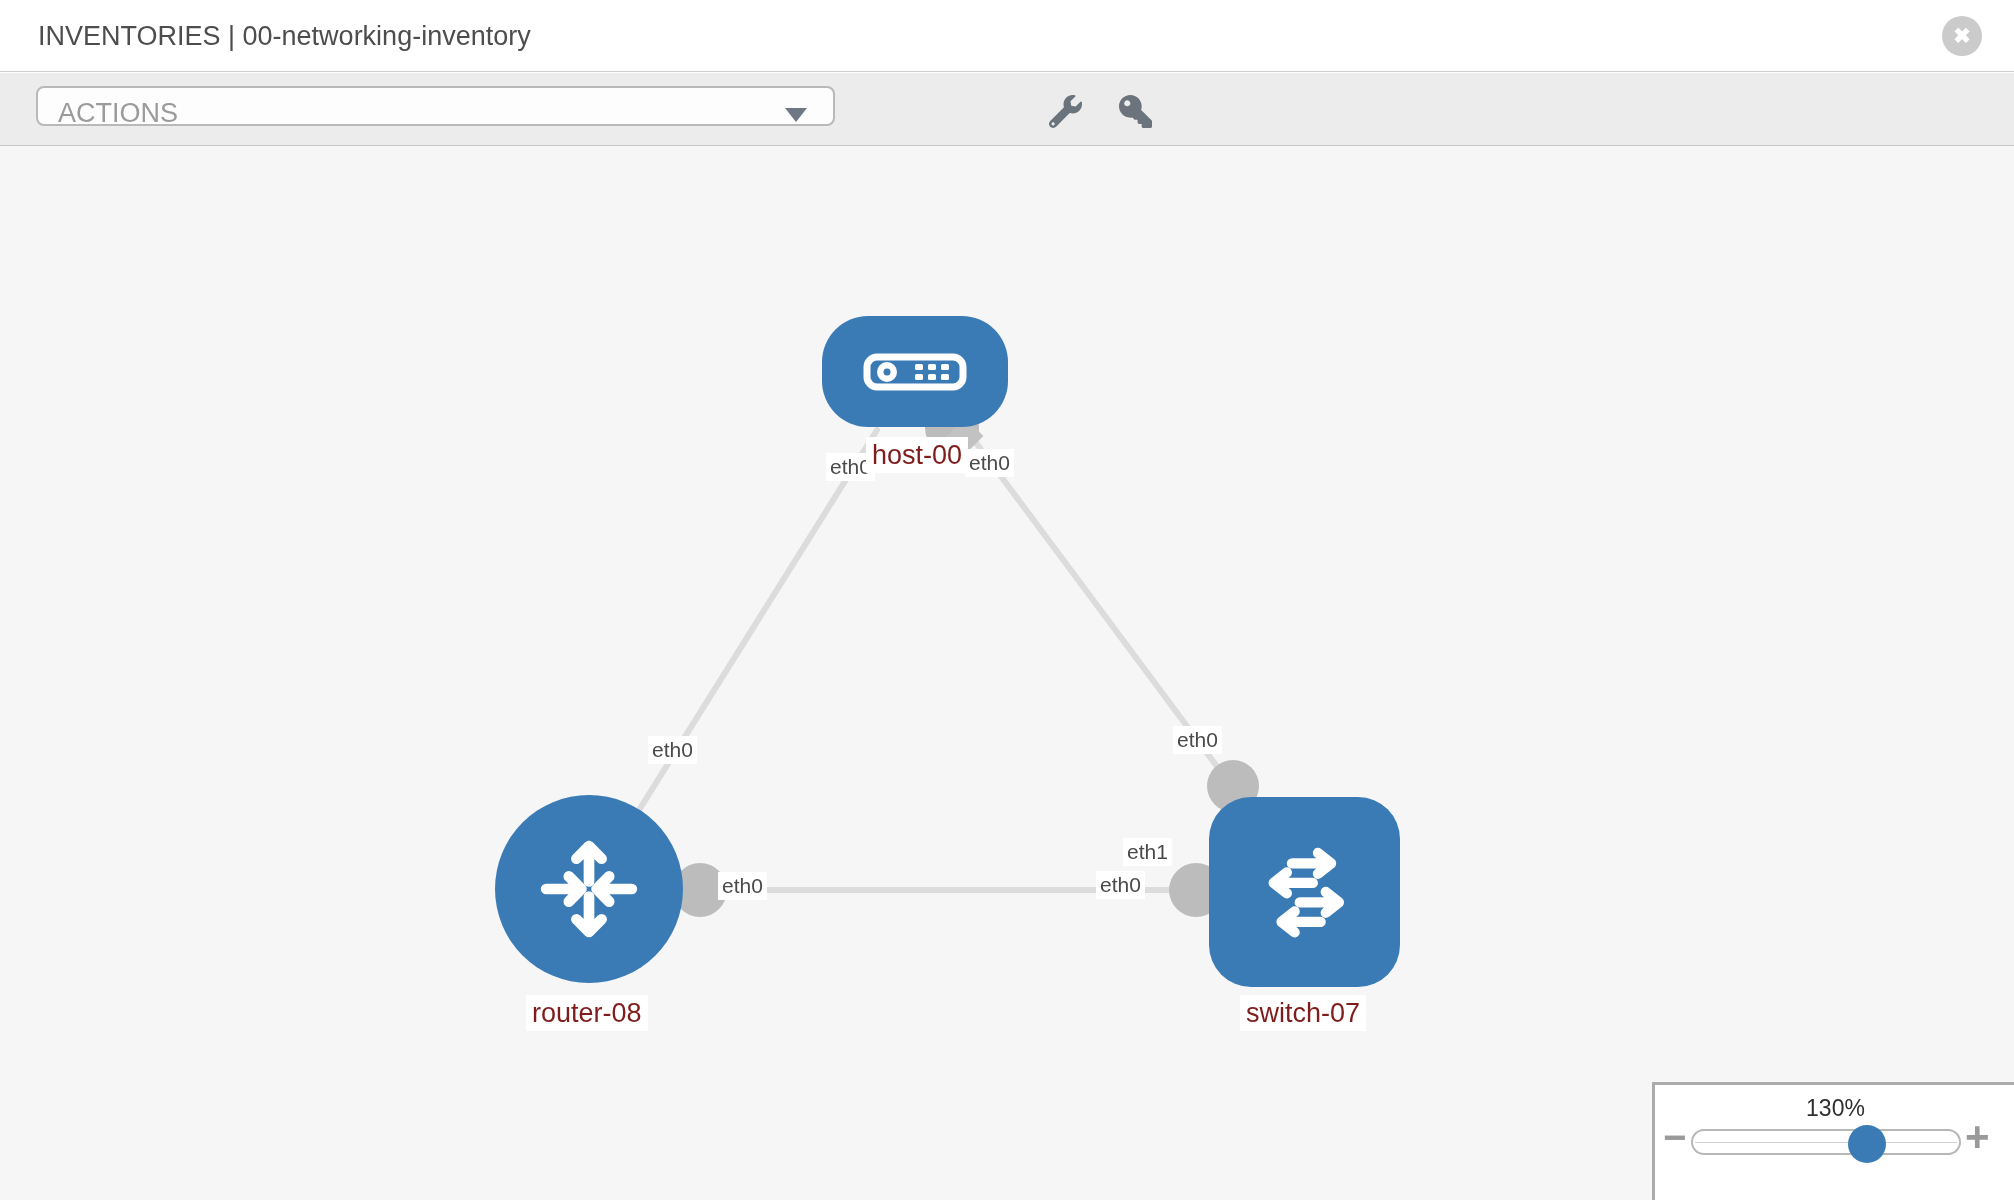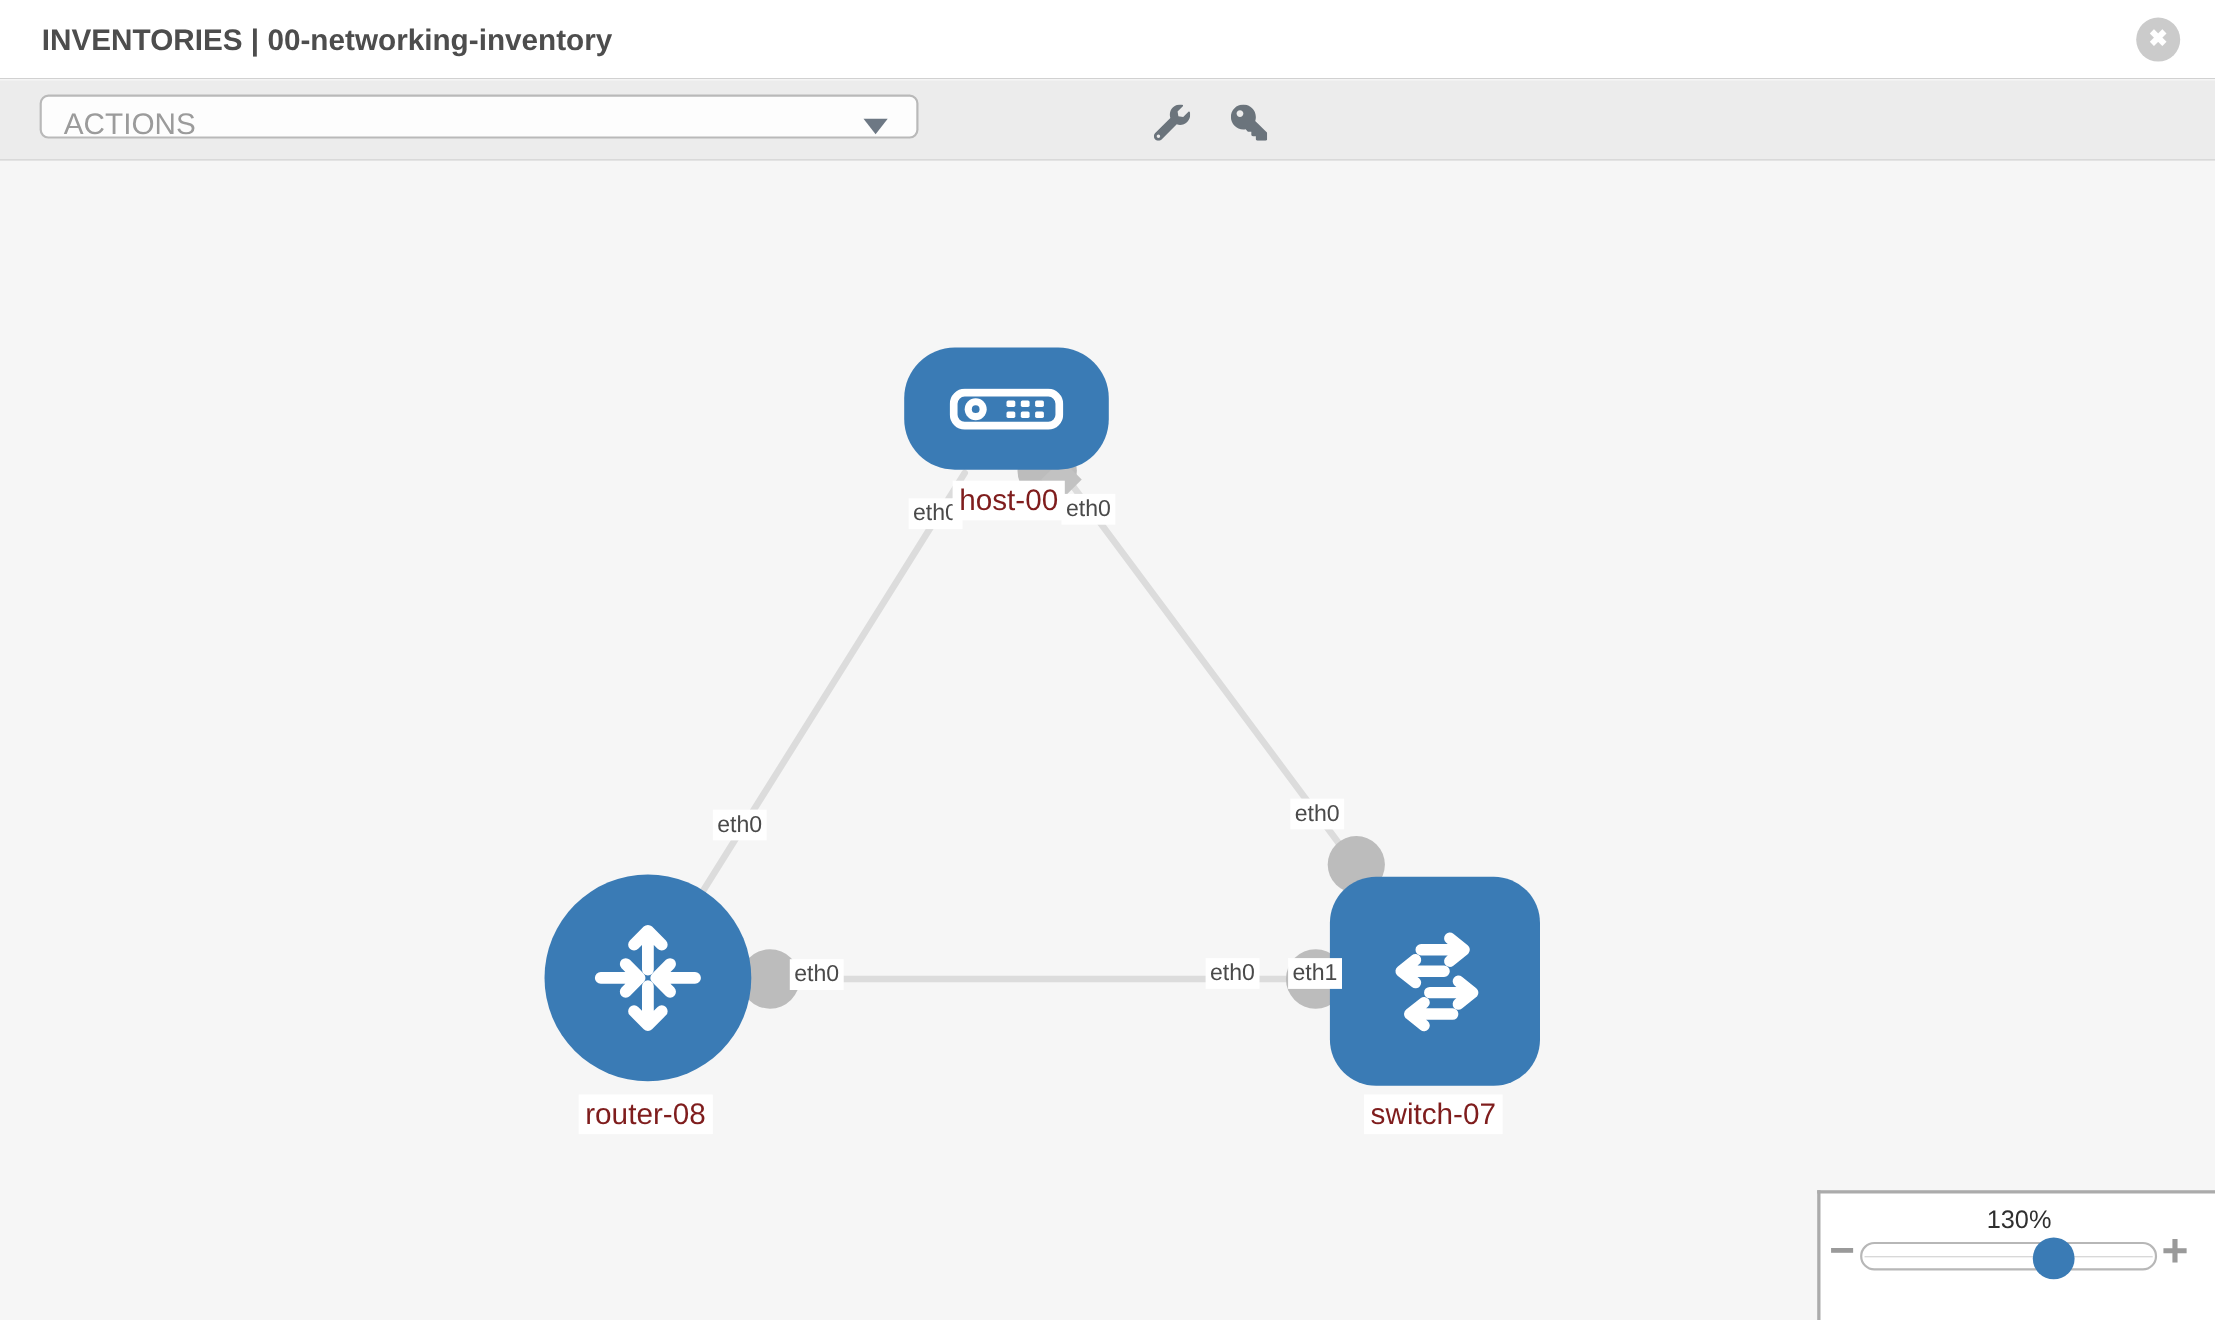--- a/index.html
+++ b/index.html
@@ -3,21 +3,21 @@
 <meta charset="utf-8">
 <style>
   * { box-sizing: border-box; margin: 0; padding: 0; }
   html,body { width: 2014px; height: 1200px; overflow: hidden; }
   body { font-family: "Liberation Sans", sans-serif; background: #ffffff; position: relative; }
 
   
   .header { position: absolute; top: 0; left: 0; width: 2014px; height: 72px;
             background: #ffffff; border-bottom: 1px solid #cccccc; }
   .page-title { position: absolute; left: 38px; top: 0; line-height: 72px;
-                font-size: 27px; font-weight: 700; color: #4d4d4d; }
+                font-size: 27px; font-weight: 400; color: #4d4d4d; }
   .close-btn { position: absolute; right: 32px; top: 16px; width: 40px; height: 40px;
                border-radius: 50%; background: #cbcbcb; border: none; cursor: pointer;
                color: #ffffff; font-size: 21px; font-weight: 700; line-height: 40px;
                text-align: center; font-family: "Liberation Sans", sans-serif; }
 
   
   .toolbar { position: absolute; top: 73px; left: 0; width: 2014px; height: 73px;
              background: #ececec; border-bottom: 1px solid #c6c6c6; }
   .dropdown { position: absolute; top: 13px; height: 40px; background: #fdfdfd;
               border: 2px solid #b9b9b9; border-radius: 8px; cursor: pointer; }
@@ -58,21 +58,21 @@
           font-size: 21px; line-height: 28px; padding: 0 4px; white-space: nowrap; }
   .chip-big { font-size: 27px; line-height: 34px; padding: 1px 6px; color: #7f1d1d; }
 
   .lbl-host-left    { left: 826px; top: 307px; }
   .lbl-host         { left: 866px; top: 291px; }
   .lbl-host-right   { left: 965px; top: 303px; }
   .lbl-link1-mid    { left: 648px; top: 590px; }
   .lbl-link2-mid    { left: 1173px; top: 580px; }
   .lbl-router-right { left: 718px; top: 726px; }
   .lbl-switch-back  { left: 1096px; top: 725px; }
-  .lbl-switch-front { left: 1123px; top: 725px; z-index: 5; margin-left: 48px; }
+  .lbl-switch-front { left: 1123px; top: 692px; z-index: 5; }
   .lbl-router       { left: 526px; top: 849px; }
   .lbl-switch       { left: 1240px; top: 849px; }
 
   
   .zoom-panel { position: absolute; left: 1652px; top: 936px; width: 364px; height: 120px;
                 background: #ffffff; border-left: 3px solid #ababab; border-top: 3px solid #ababab;
                 z-index: 10; }
   .zoom-level { position: absolute; left: 0; top: 10px; width: 100%; text-align: center;
                 font-size: 23px; color: #2f2f2f; }
   .zoom-minus, .zoom-plus { position: absolute; border: none; background: transparent;

